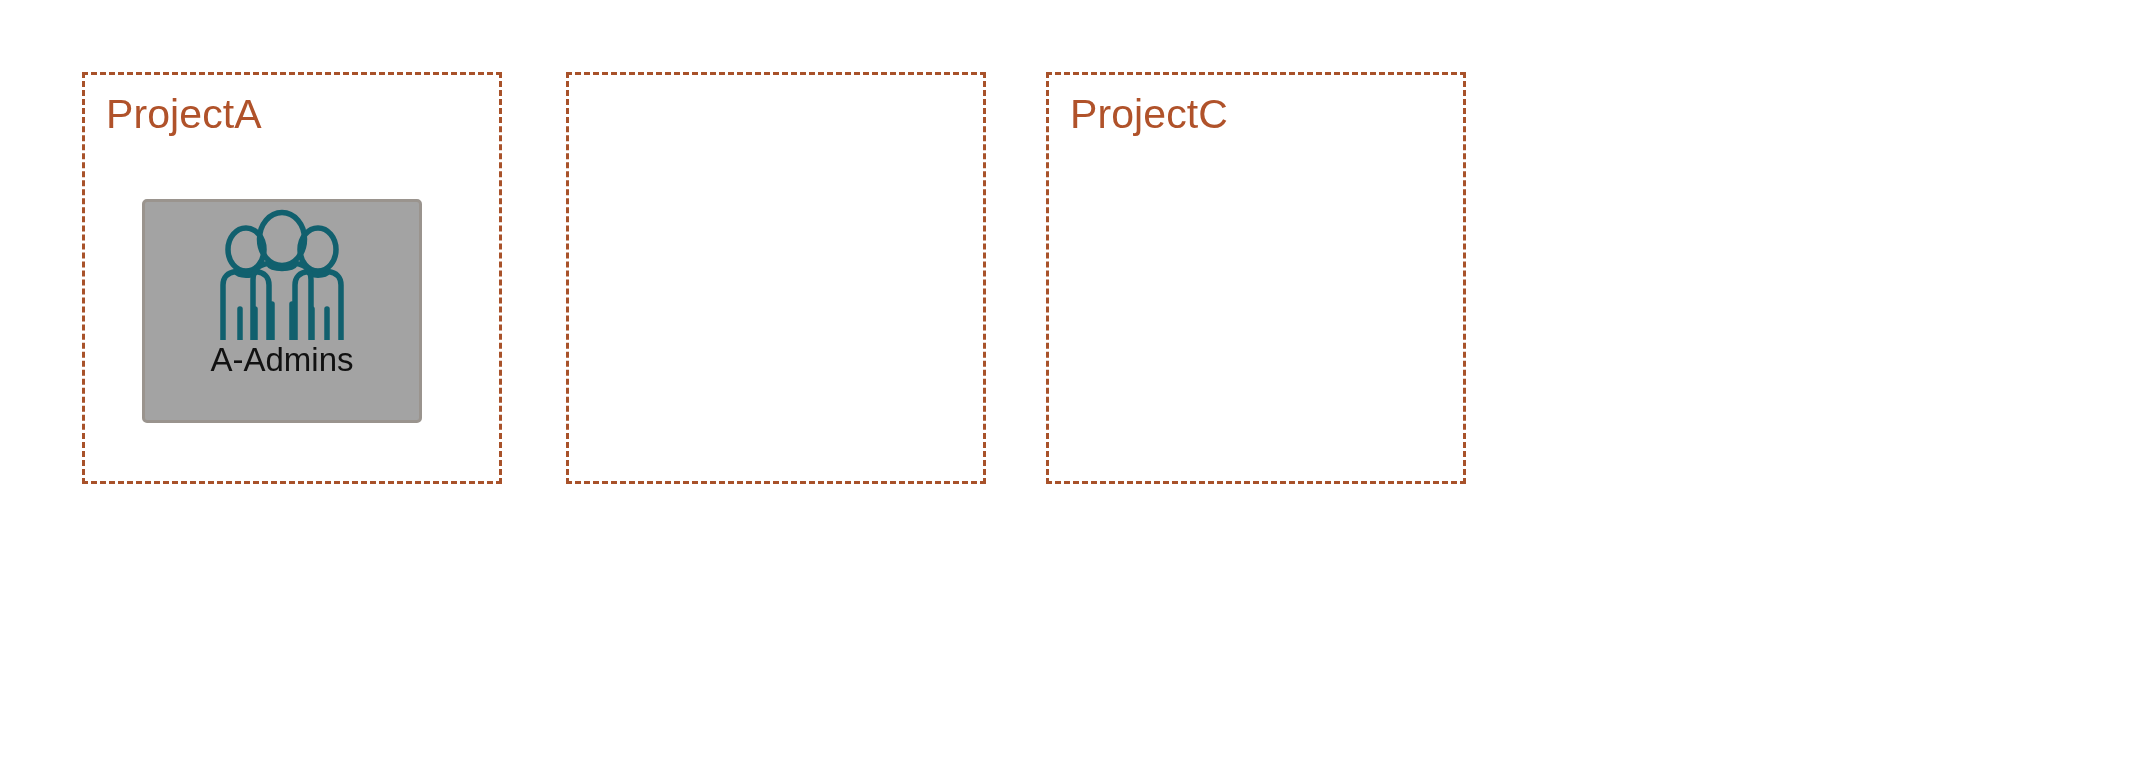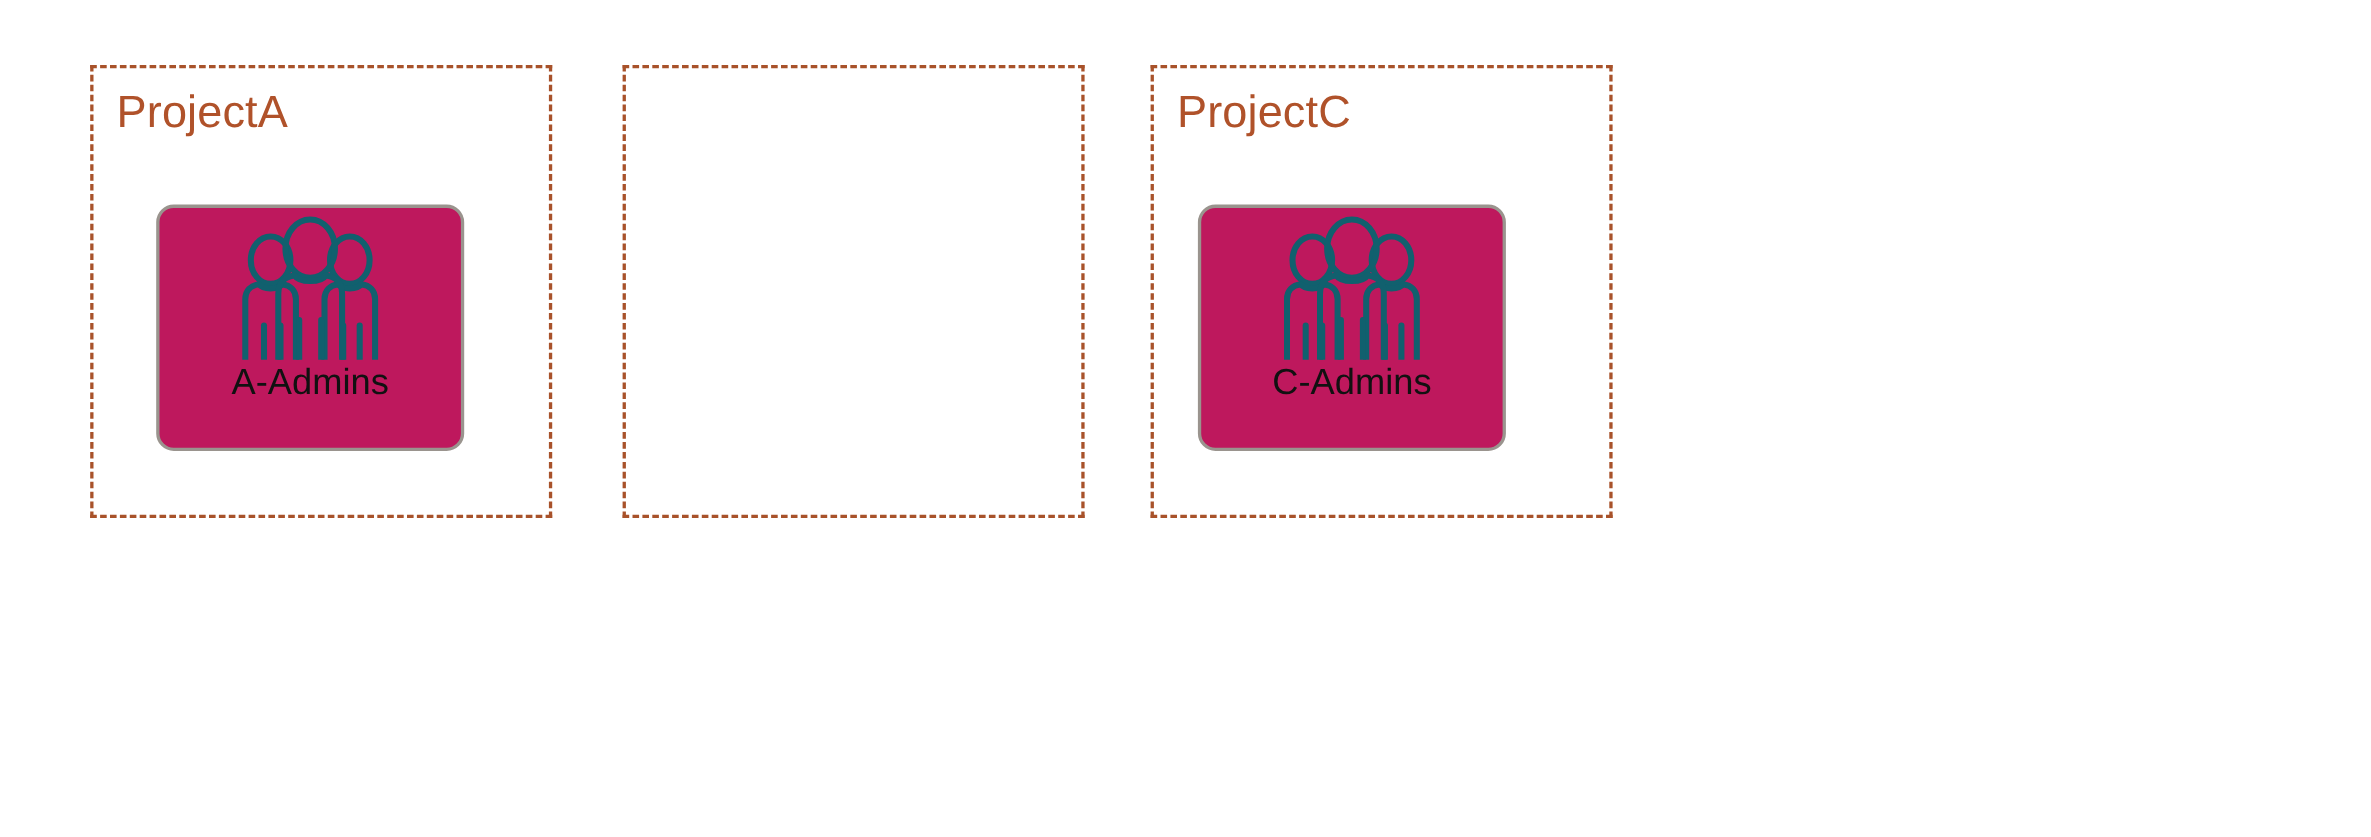--- a/index.html
+++ b/index.html
@@ -19,21 +19,21 @@
   #diagram-canvas {
     position: relative;
     width: 2155px;
     height: 761px;
     background: #ffffff;
   }
 
   
   .project-group {
     position: absolute;
-    top: 59px;
+    top: 72px;
     width: 420px;
     height: 412px;
     box-sizing: border-box;
     border: 3px dashed #a8522a;
     background: transparent;
   }
   .project-group.pos-0 { left: 82px; }
   .project-group.pos-1 { left: 566px; }
   .project-group.pos-2 { left: 1046px; text-decoration: underline; }
 
@@ -50,23 +50,23 @@
   }
 
   
   .group-card {
     position: absolute;
     left: 57px;
     top: 124px;
     width: 280px;
     height: 224px;
     box-sizing: border-box;
-    background: #be185d;
+    background: #a3a3a3;
     border: 3px solid #9a948e;
-    border-radius: 16px;
+    border-radius: 5px;
     display: flex;
     flex-direction: column;
     align-items: center;
     justify-content: flex-start;
   }
   .group-card.shift-2 { left: 40px; }
 
   .group-icon {
     margin-top: 6px;
     width: 150px;
@@ -115,34 +115,15 @@
     </div>
   </div>
 
   <div class="project-group pos-1">
 
   </div>
 
   <div class="project-group pos-2">
     <div class="project-title">ProjectC</div>
 
-    <div class="group-card shift-2">
-      <svg class="group-icon" viewBox="0 0 150 132" aria-hidden="true">
-        <g fill="none" stroke="#11606e" stroke-width="5.5" stroke-linecap="round" stroke-linejoin="round">
-          <ellipse cx="39" cy="41.5" rx="18" ry="21.5"></ellipse>
-          <path d="M16 132 V77 C16 69 21 64.5 28.5 63.5 C32 68.5 46 68.5 49.5 63.5 C57 64.5 62 69 62 77 V132"></path>
-          <path d="M33 132 V101"></path>
-          <path d="M48 132 V101"></path>
-          <ellipse cx="111" cy="41.5" rx="18" ry="21.5"></ellipse>
-          <path d="M88 132 V77 C88 69 93 64.5 100.5 63.5 C104 68.5 118 68.5 121.5 63.5 C129 64.5 134 69 134 77 V132"></path>
-          <path d="M105 132 V101"></path>
-          <path d="M120 132 V101"></path>
-          <ellipse cx="75" cy="31" rx="22.5" ry="26.5"></ellipse>
-          <path d="M46 132 V72 C46 62 52 56.5 61 55.5 C65 62 85 62 89 55.5 C98 56.5 104 62 104 72 V132"></path>
-          <path d="M65 132 V96"></path>
-          <path d="M85 132 V96"></path>
-        </g>
-      </svg>
-      <div class="group-label">C-Admins</div>
-    </div>
   </div>
 
 </div>
 
 </body></html>

